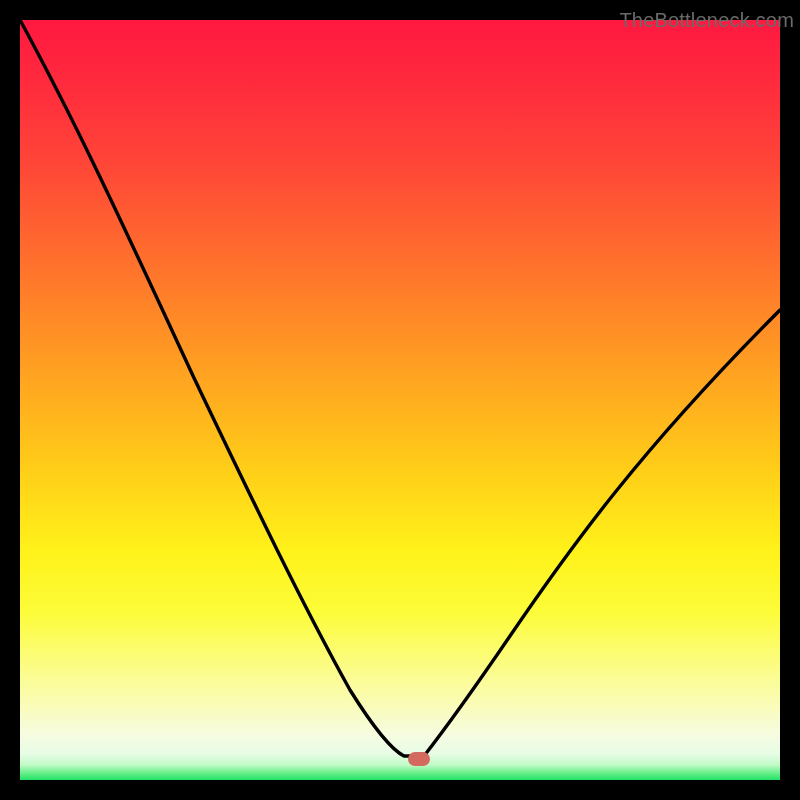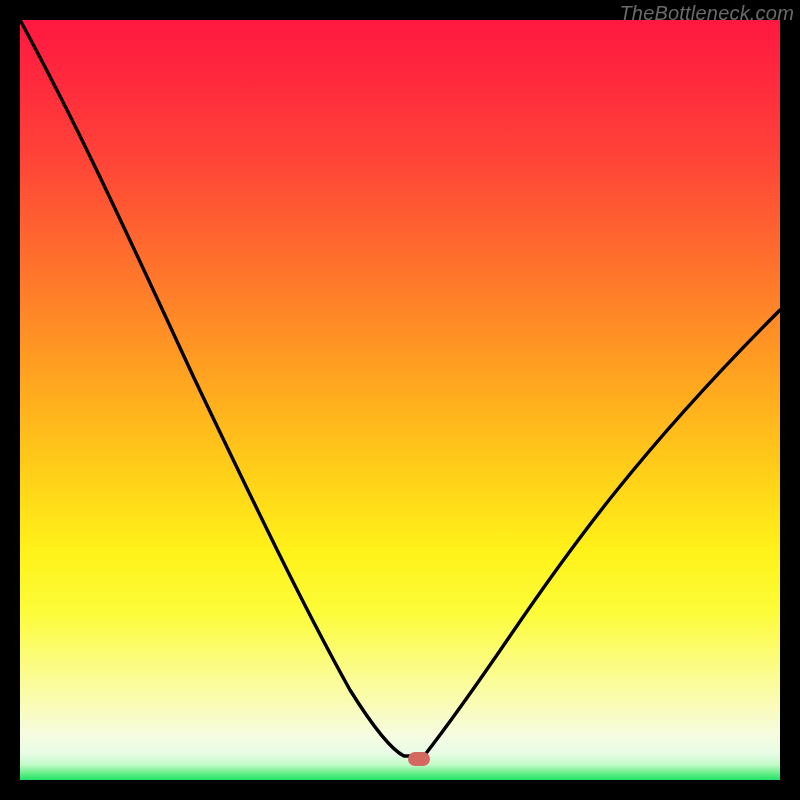--- a/index.html
+++ b/index.html
@@ -62,28 +62,27 @@
   .marker {
     position: absolute;
     width: 22px;
     height: 14px;
     border-radius: 7px;
     background: #d46a5f;
     transform: translate(-50%, -50%);
   }
   .watermark {
     position: absolute;
-    top: 2px;
+    top: 9px;
     right: 6px;
     color: #6a6a6a;
     font-size: 20px;
     font-weight: 500;
     letter-spacing: 0.2px;
     user-select: none;
-    font-style: italic;
   }
 </style>
 </head>
 <body>
 
 <div class="outer">
 
   <div class="plot-area">
     <div class="gradient"></div>
 

